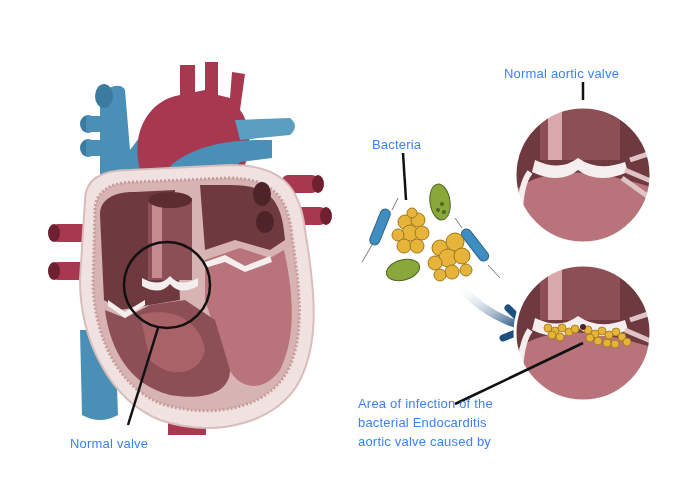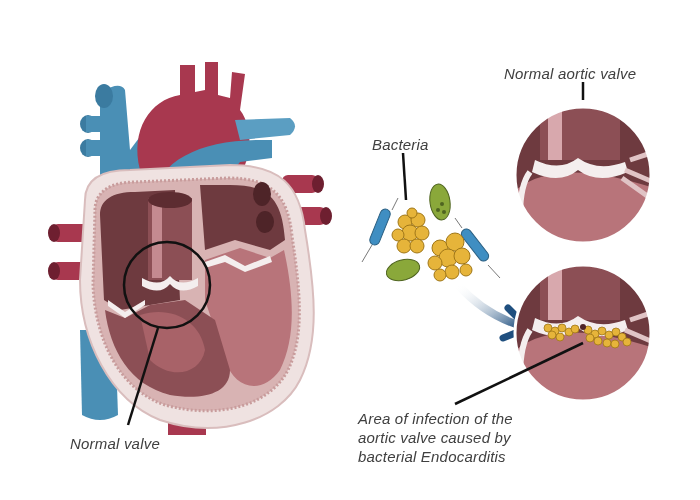--- a/index.html
+++ b/index.html
@@ -1,18 +1,18 @@
 <!DOCTYPE html>
 <html><head>
 <meta charset="utf-8">
 <style>
   html, body { margin:0; padding:0; background:#ffffff; }
   body { width:700px; height:500px; position:relative; overflow:hidden;
          font-family:"Liberation Sans", sans-serif; }
-  .label { position:absolute; color:#404040; font-size:15px; line-height:19px; letter-spacing:0.2px;font-style:italic; }
+  .label { position:absolute; color:#3b82f6; font-size:13px; line-height:19px; letter-spacing:0.2px; }
   svg { position:absolute; left:0; top:0; }
 </style>
 </head>
 <body>
 
 <svg width="700" height="500" viewBox="0 0 700 500">
   <defs>
     <linearGradient id="arrowGrad" x1="0" y1="0" x2="1" y2="1">
       <stop offset="0" stop-color="#ffffff" stop-opacity="0"></stop>
       <stop offset="1" stop-color="#1f4f7f"></stop>
@@ -161,17 +161,17 @@
     </g>
     <circle cx="583" cy="327" r="3" fill="#4e2428"></circle>
   </g>
   <circle cx="583" cy="333" r="68" fill="none" stroke="#ffffff" stroke-width="3"></circle>
   <line x1="583" y1="343" x2="455" y2="404" stroke="#111" stroke-width="2.5"></line>
 </svg>
 
 <div class="label" style="left:504px; top:64px;">Normal aortic valve</div>
 <div class="label" style="left:372px; top:135px;text-align:center;">Bacteria</div>
 <div class="label" style="left:70px; top:434px;">Normal valve</div>
-<div class="label" style="left:358px; top:409px;">
+<div class="label" style="left:358px; top:394px;">
   <div>Area of infection of the</div>
+  <div>bacterial Endocarditis</div>
   <div>aortic valve caused by</div>
-  <div>bacterial Endocarditis</div>
 </div>
 
 </body></html>

